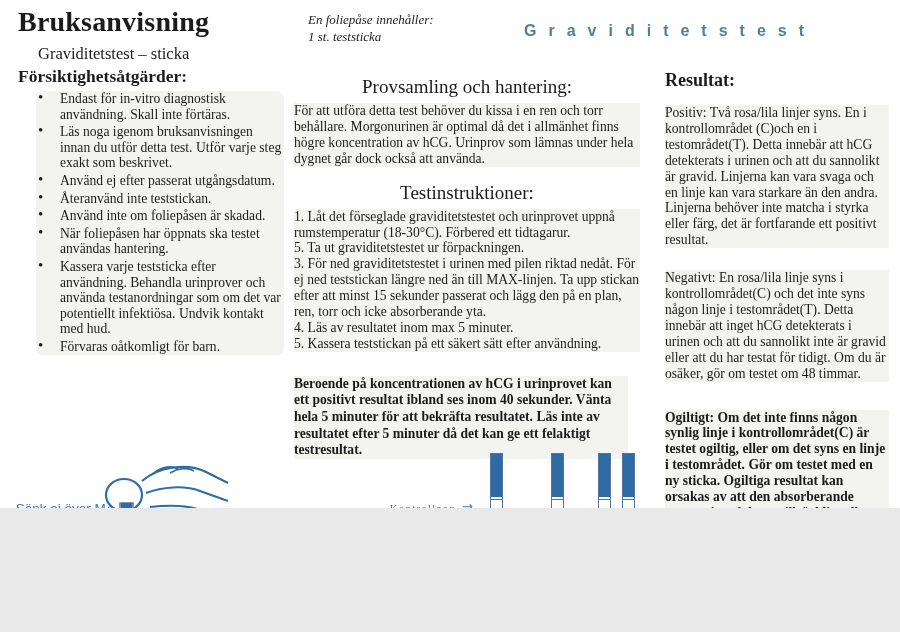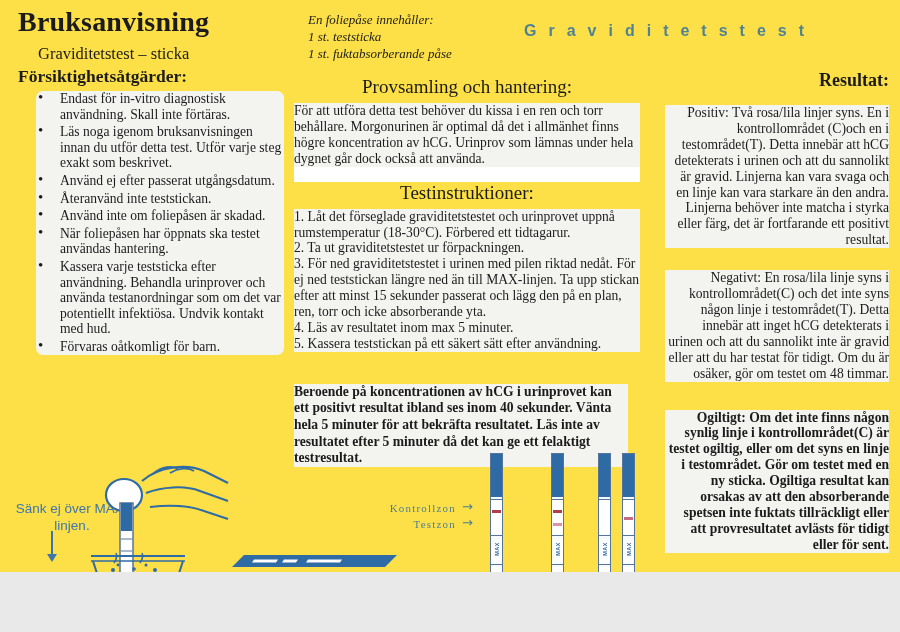--- a/index.html
+++ b/index.html
@@ -1,16 +1,16 @@
 <!DOCTYPE html>
 <html><head>
 <meta charset="utf-8">
 <style>
   html,body{margin:0;padding:0;background:#e9e9e9;}
-  .page{position:relative;width:900px;height:572px;background:#fde047;
+  .page{position:relative;width:900px;height:508px;background:#ffffff;
         font-family:"Liberation Serif",serif;color:#1b1b1b;overflow:hidden;}
   .abs{position:absolute;}
 
   
   .doc-title{left:18px;top:6px;font-size:28px;font-weight:bold;letter-spacing:.2px;}
   .doc-subtitle{left:38px;top:44px;font-size:16.5px;}
   .pkg{left:308px;top:12px;font-size:13px;font-style:italic;line-height:1.3;}
   .brand{left:524px;top:22px;font-family:"Liberation Sans",sans-serif;font-size:16px;
          letter-spacing:12px;color:#4e8296;font-weight:bold;white-space:nowrap;}
 
@@ -18,23 +18,23 @@
   .h-bold{font-weight:bold;font-size:17.5px;margin:0 0 4px 0;}
   .h-light{font-weight:normal;font-size:19px;margin:0 0 5px 0;text-align:center;}
   .col-left{left:18px;top:66px;width:266px;}
   .col-mid{left:294px;top:76px;width:346px;}
   .col-right{left:665px;top:70px;width:224px;}
   .body-t{font-size:13.6px;line-height:15.9px;background:#f3f3f0;}
   .col-left ul{margin:4px 0 0 18px;padding:0;list-style:none;background:#f3f3f0;border-radius:7px;}
   .col-left li{position:relative;padding-left:24px;margin:0 0 2px 0;font-size:13.6px;line-height:15.6px;}
   .col-left li::before{content:"\2022";position:absolute;left:2px;top:-1px;font-size:15px;}
   .steps div{margin:0;}
-  .warn{font-weight:bold;font-size:13.6px;line-height:16.6px;margin-top:32px;width:334px;background:#f3f3f0;}
+  .warn{font-weight:bold;font-size:13.6px;line-height:16.6px;margin-top:24px;width:334px;background:#f3f3f0;}
   .col-mid .gap{height:15px;background:#fff;}
-  .col-right p{margin:0 0 14px 0;text-align:right;}
+  .col-right p{margin:0 0 14px 0;}
 
   
   .dlabel{font-family:"Liberation Sans",sans-serif;color:#3e76ab;text-align:center;}
   .dip-label{left:14px;top:500px;width:116px;text-align:center;font-size:13.5px;line-height:17px;}
   .flat-label{left:262px;top:573px;font-size:13.5px;}
   .zone-labels{left:356px;top:500px;width:100px;text-align:right;font-size:11px;
                letter-spacing:1.2px;color:#4c7f93;line-height:16px;}
   .zone-arrow{position:absolute;font-size:13px;color:#4c7f93;font-family:"DejaVu Sans",sans-serif;}
   .stick-label{font-family:"Liberation Sans",sans-serif;font-size:11.5px;color:#41719f;
                width:64px;text-align:center;top:600px;}
@@ -63,21 +63,20 @@
 </head>
 <body>
 
 <div class="page">
 
   <div class="abs doc-title">Bruksanvisning</div>
   <div class="abs doc-subtitle">Graviditetstest – sticka</div>
   <div class="abs pkg">
     <div>En foliepåse innehåller:</div>
     <div>1 st. teststicka</div>
-    <div>1 st. fuktabsorberande påse</div>
   </div>
   <div class="abs brand">Graviditetstest</div>
 
   <div class="abs col-left">
     <p class="h-bold">Försiktighetsåtgärder:</p>
     <ul>
       <li>Endast för in-vitro diagnostisk användning. Skall inte förtäras.</li>
       <li>Läs noga igenom bruksanvisningen innan du utför detta test. Utför varje steg exakt som beskrivet.</li>
       <li>Använd ej efter passerat utgångsdatum.</li>
       <li>Återanvänd inte teststickan.</li>
@@ -88,21 +87,21 @@
     </ul>
   </div>
 
   <div class="abs col-mid">
     <p class="h-light">Provsamling och hantering:</p>
     <div class="body-t">För att utföra detta test behöver du kissa i en ren och torr behållare.  Morgonurinen är optimal då det i allmänhet finns högre koncentration av hCG. Urinprov som lämnas under hela dygnet går dock också att använda.</div>
     <div class="gap"></div>
     <p class="h-light">Testinstruktioner:</p>
     <div class="body-t steps">
       <div>1. Låt det förseglade graviditetstestet och urinprovet uppnå rumstemperatur (18-30°C). Förbered ett tidtagarur.</div>
-      <div>2. Ta ut graviditetstestet ur förpackningen.</div>
+      <div>5. Ta ut graviditetstestet ur förpackningen.</div>
       <div>3. För ned graviditetstestet i urinen med pilen riktad nedåt. För ej ned teststickan längre ned än till MAX-linjen. Ta upp stickan efter att minst 15 sekunder passerat och lägg den på en plan, ren, torr och icke absorberande yta.</div>
       <div>4. Läs av resultatet inom max 5 minuter.</div>
       <div>5. Kassera teststickan på ett säkert sätt efter användning.</div>
     </div>
     <div class="warn">Beroende på koncentrationen av hCG i urinprovet kan ett positivt resultat ibland ses inom 40 sekunder. Vänta hela 5 minuter för att bekräfta resultatet. Läs inte av resultatet efter 5 minuter då det kan ge ett felaktigt testresultat.</div>
   </div>
 
   <div class="abs col-right">
     <p class="h-bold" style="font-size:18px;">Resultat:</p>
     <p class="body-t">Positiv: Två rosa/lila linjer syns. En i kontrollområdet (C)och en i testområdet(T).  Detta innebär att hCG detekterats i urinen och att du sannolikt är gravid. Linjerna kan vara svaga och en linje kan vara starkare än den andra. Linjerna behöver inte matcha i styrka eller färg, det är fortfarande ett positivt resultat.</p>

